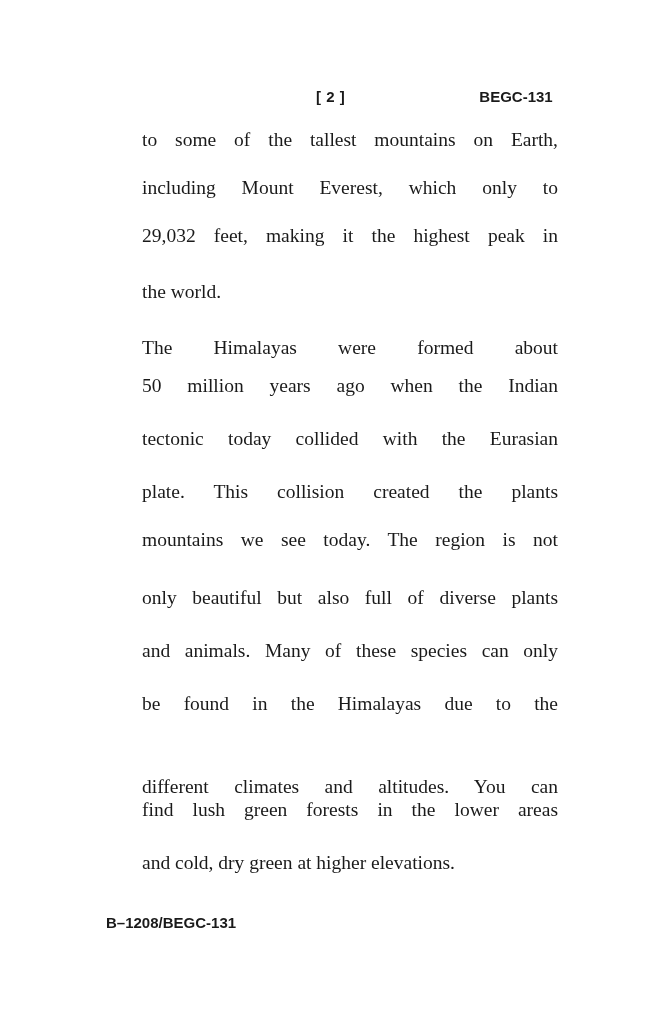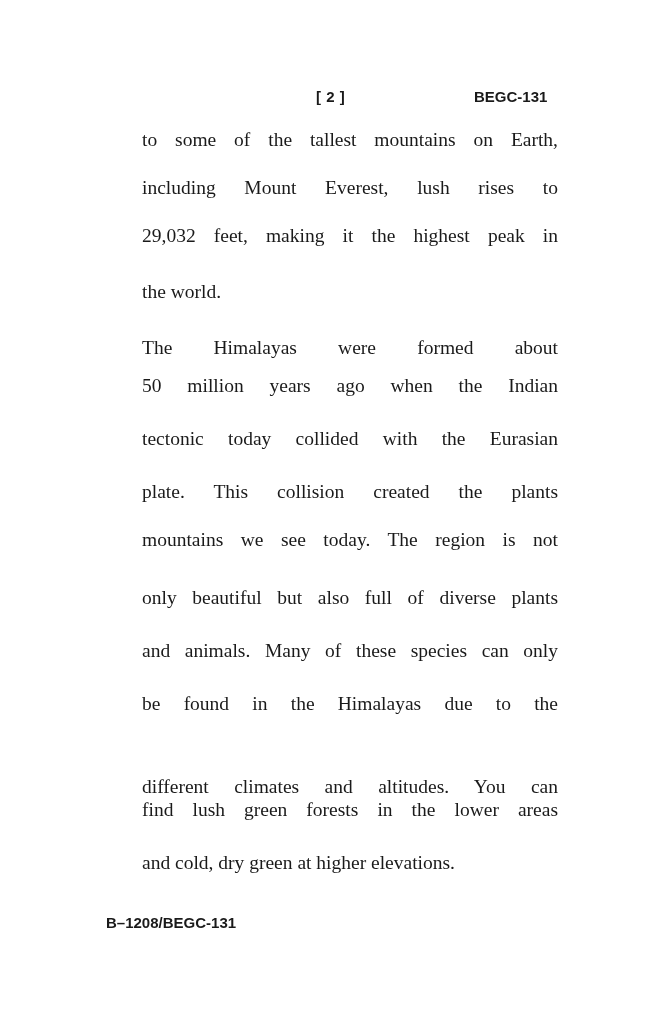--- a/index.html
+++ b/index.html
@@ -21,21 +21,21 @@
       font-family: "Liberation Sans", sans-serif;
       font-weight: bold;
       font-size: 15px;
       letter-spacing: 0.5px;
     }
     .header-code {
       position: absolute;
       left: 474px;
       top: 88px;
       width: 84px;
-      text-align: left;
+      text-align: center;
       font-family: "Liberation Sans", sans-serif;
       font-weight: bold;
       font-size: 15px;
     }
     .line {
       position: absolute;
       left: 142px;
       width: 416px;
       font-family: "Liberation Serif", serif;
       font-size: 19.5px;
@@ -60,21 +60,21 @@
 <body>
 
 <div>
   <span class="header-page-num">[ 2 ]</span>
   <span class="header-code">BEGC-131</span>
 </div>
 
 <div>
   <div>
     <div class="line" style="top:128px;">to some of the tallest mountains on Earth,</div>
-    <div class="line" style="top:176px;">including Mount Everest, lush rises to</div>
+    <div class="line" style="top:176px;">including Mount Everest, which only to</div>
     <div class="line" style="top:224px;">29,032 feet, making it the highest peak in</div>
     <div class="line last" style="top:280px;">the world.</div>
   </div>
   <div>
     <div class="line" style="top:336px;">The Himalayas were formed about</div>
     <div class="line" style="top:374px;">50 million years ago when the Indian</div>
     <div class="line" style="top:427px;">tectonic today collided with the Eurasian</div>
     <div class="line" style="top:480px;">plate. This collision created the plants</div>
     <div class="line" style="top:528px;">mountains we see today. The region is not</div>
     <div class="line" style="top:586px;">only beautiful but also full of diverse plants</div>

